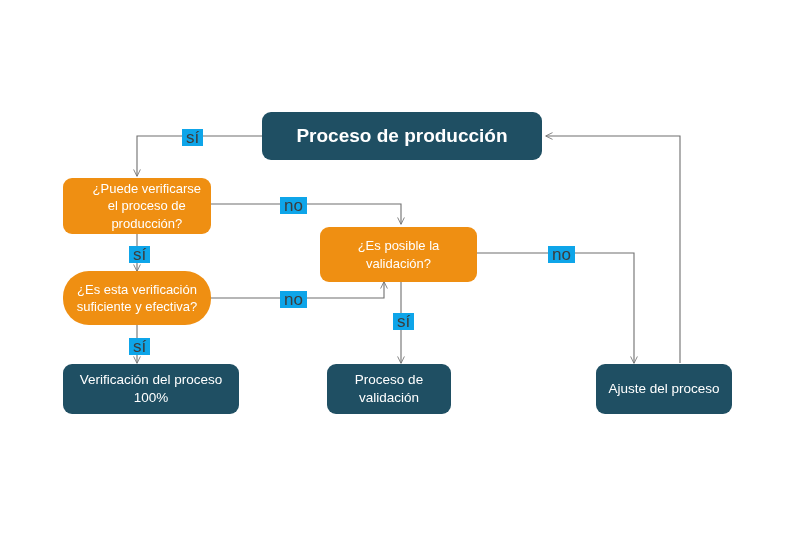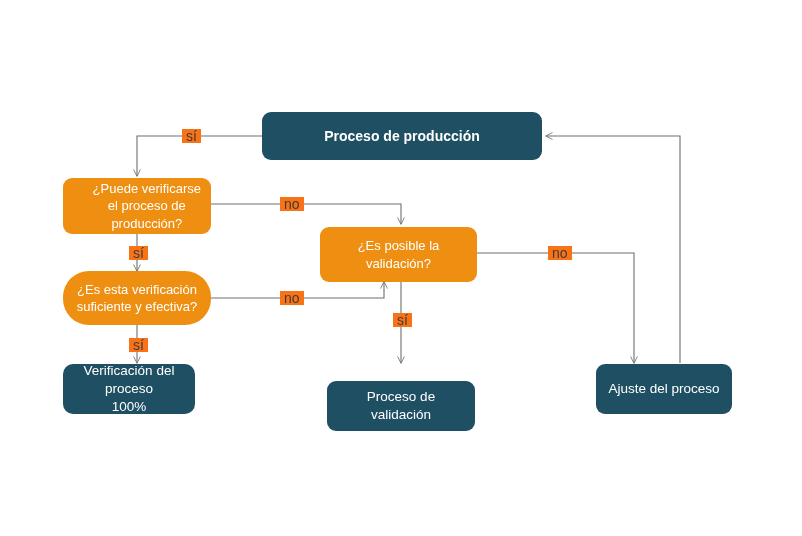--- a/index.html
+++ b/index.html
@@ -36,32 +36,32 @@
     line-height: 1.32;
     padding: 4px 10px;
   }
   .node.process {
     background: #1f4f63;
     color: #ffffff;
     font-size: 13.5px;
   }
   .node.process.root {
     font-weight: bold;
-    font-size: 14px;
+    font-size: 19px;
   }
   .node.decision {
     background: #ef8f12;
     color: #ffffff;
     font-size: 13px;
   }
   .edge-label {
     position: absolute;
-    font-size: 14px;
+    font-size: 17px;
     color: #3c3c3c;
-    background: #f97316;
+    background: #0ea5e9;
     padding: 0 4px;
     line-height: 1;
     text-align: center;
     white-space: nowrap;
   }
   .node-text {
     white-space: pre-line;
     display: block;
   }
 </style>
@@ -106,26 +106,26 @@
 
   <div class="node decision" style="left:63px; top:271px; width:148px; height:54px;border-radius:26px;">
     <span class="node-text">¿Es esta verificación
 suficiente y efectiva?</span>
   </div>
 
   <div class="node decision" style="left:320px; top:227px; width:157px; height:55px;justify-content:flex-end;">
     <span class="node-text">¿Es posible la validación?</span>
   </div>
 
-  <div class="node process" style="left:63px; top:364px; width:132px; height:50px;border-radius:10px;">
+  <div class="node process" style="left:63px; top:364px; width:176px; height:50px;">
     <span class="node-text">Verificación del proceso
 100%</span>
   </div>
 
-  <div class="node process" style="left:327px; top:381px; width:148px; height:50px;">
+  <div class="node process" style="left:327px; top:364px; width:124px; height:50px;">
     <span class="node-text">Proceso de validación</span>
   </div>
 
   <div class="node process" style="left:588px; top:364px; width:136px; height:50px;margin-left:8px;">
     <span class="node-text">Ajuste del proceso</span>
   </div>
 
   <div class="edge-label" style="left:182px; top:129px;">sí</div>
 
   <div class="edge-label" style="left:280px; top:197px;">no</div>

